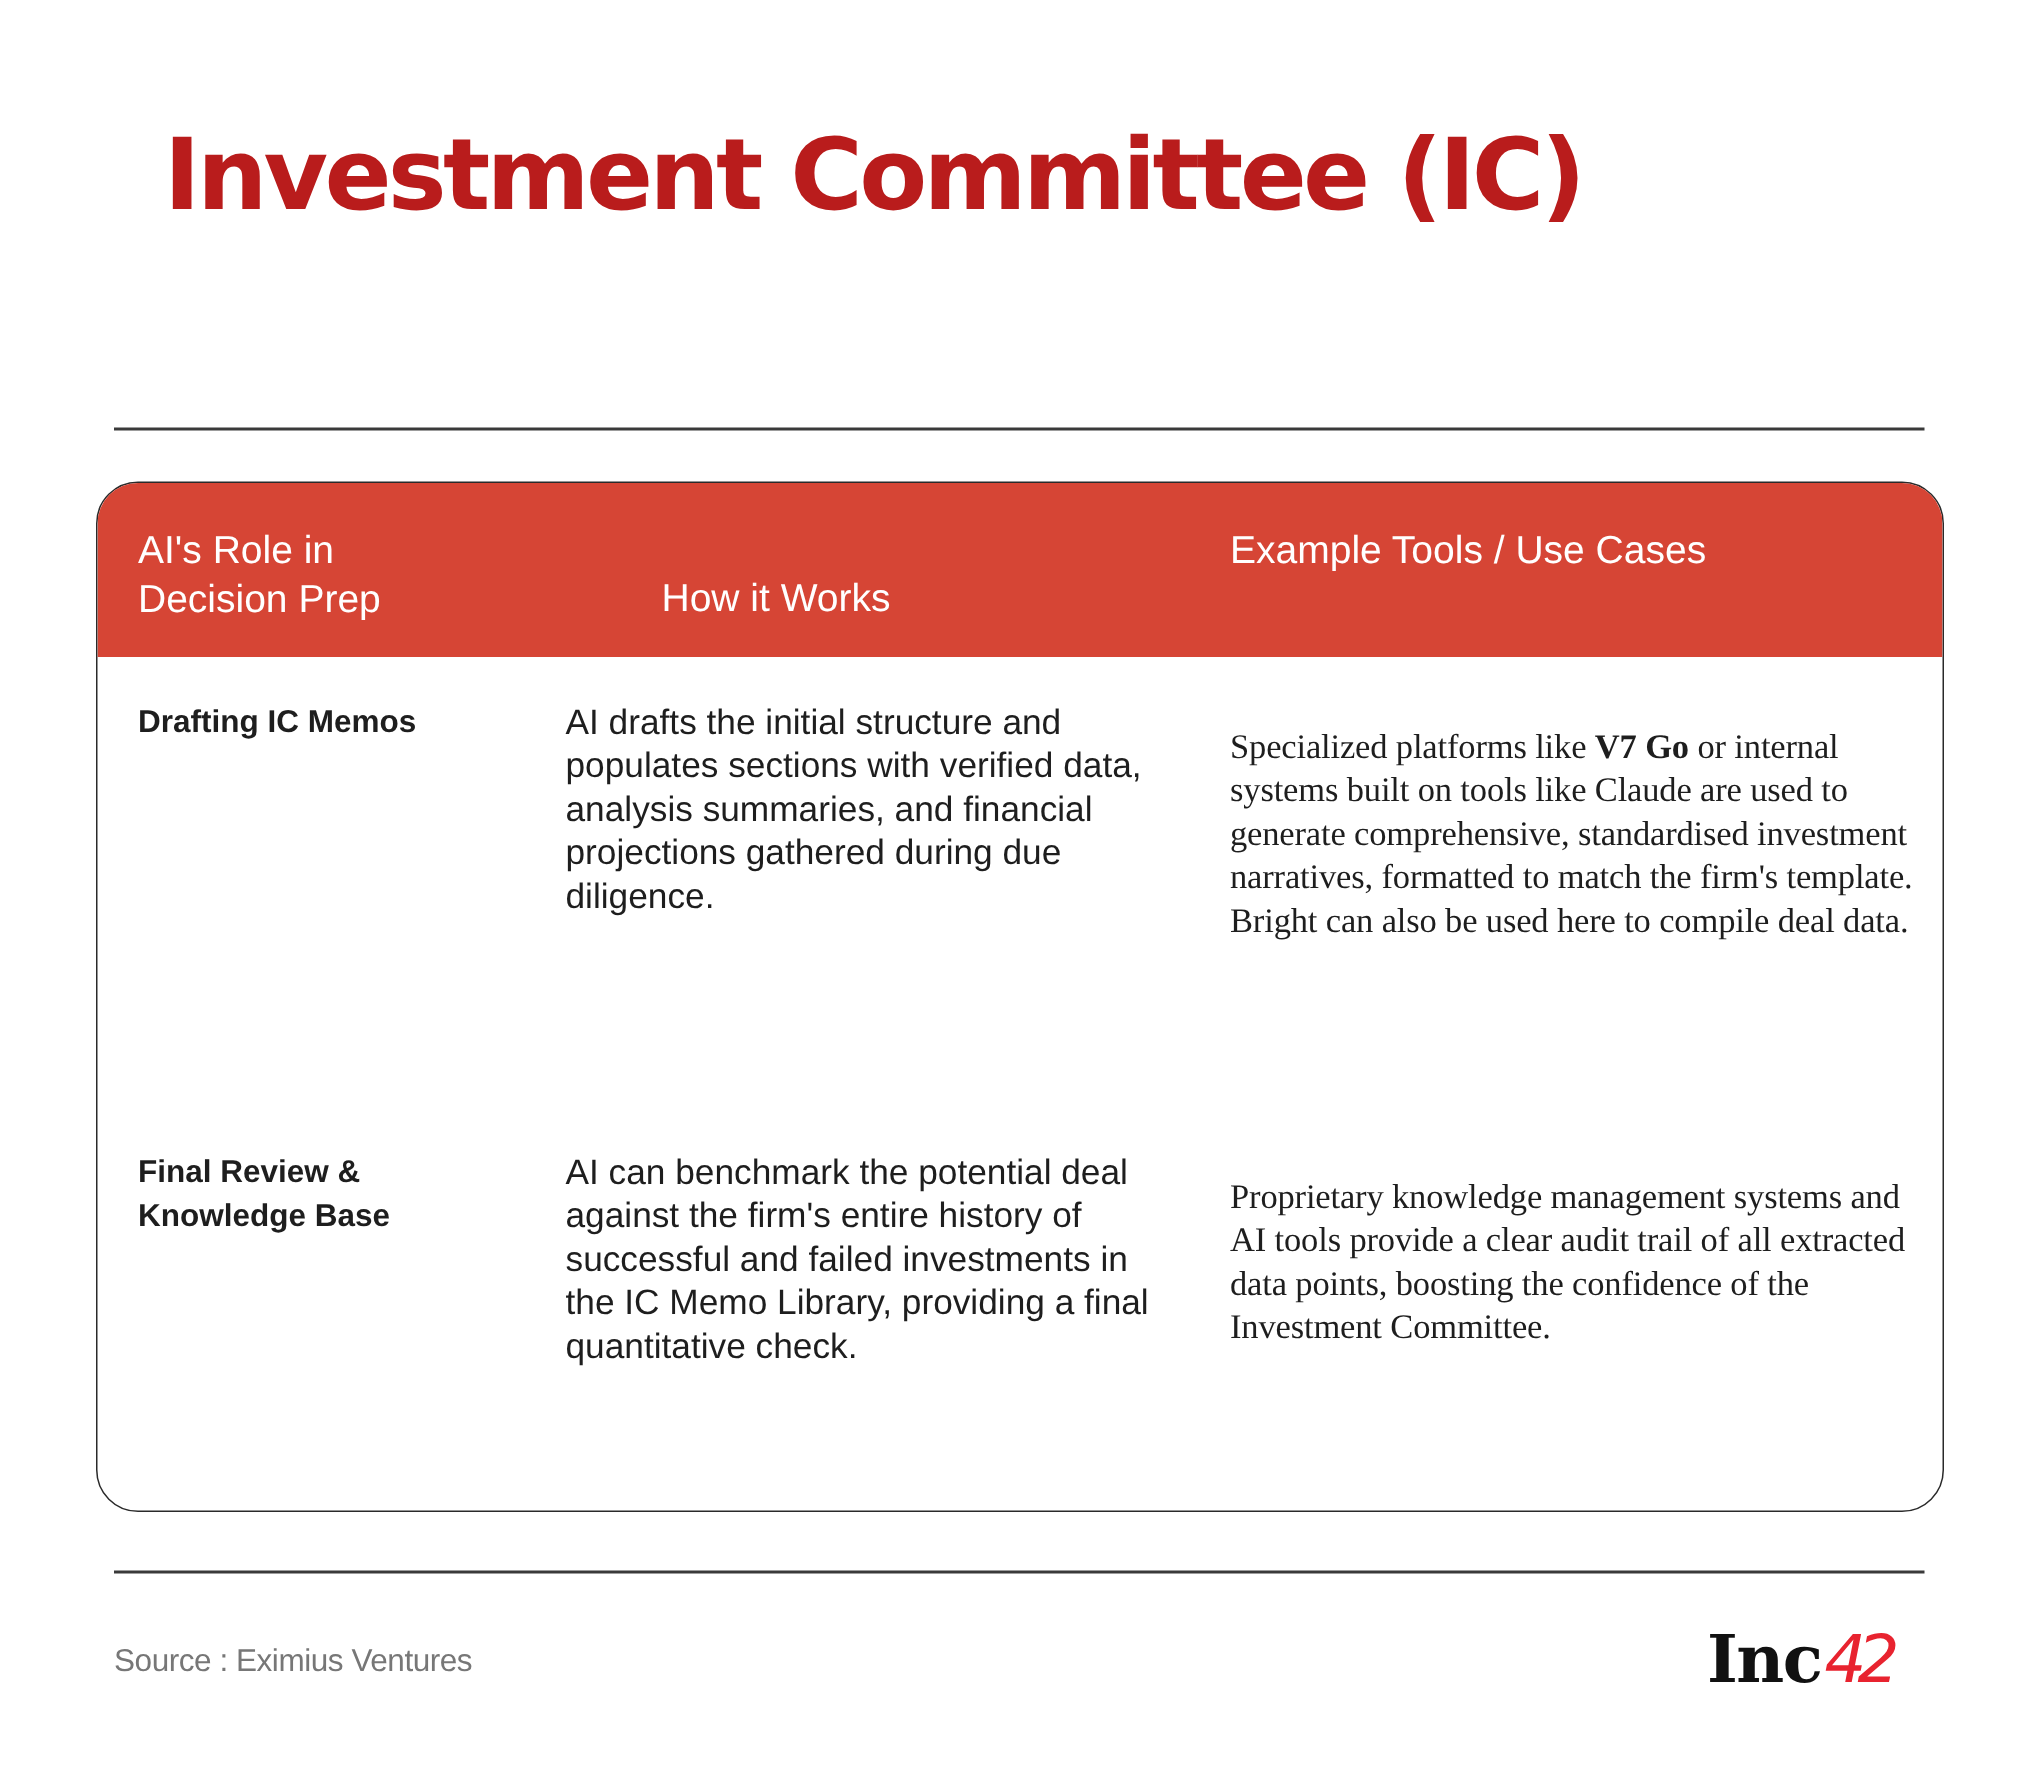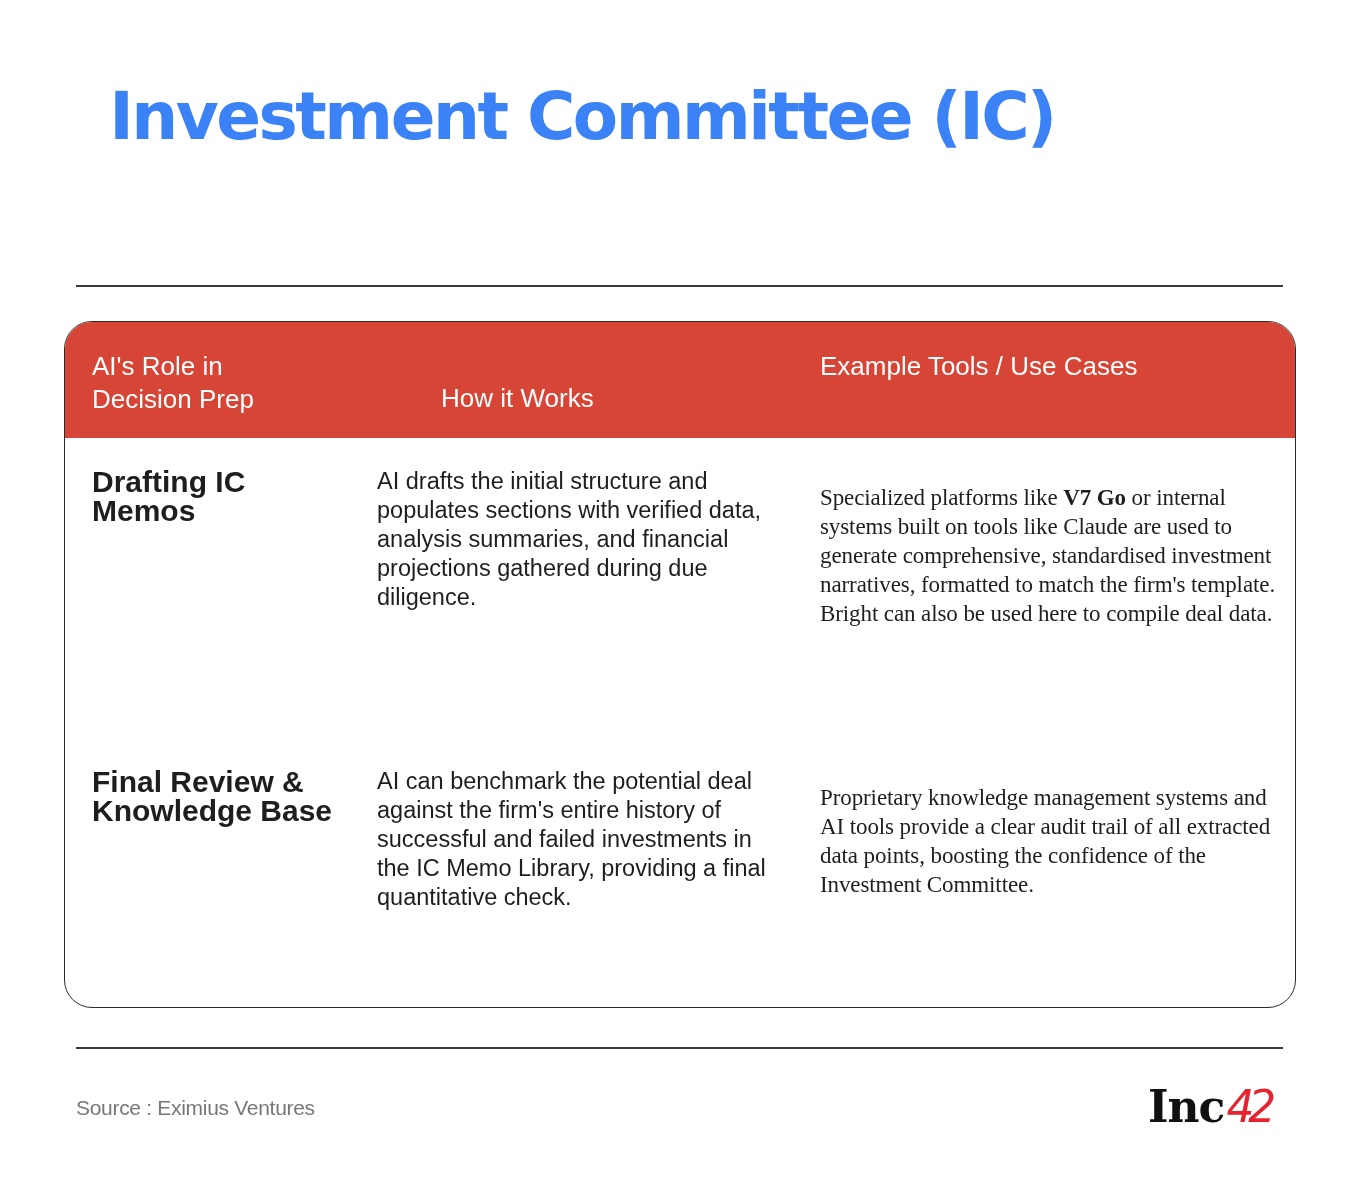--- a/index.html
+++ b/index.html
@@ -3,21 +3,21 @@
   <meta charset="utf-8">
   <style>
     * { margin: 0; padding: 0; box-sizing: border-box; }
     html, body { width: 1360px; height: 1186px; background: #ffffff; overflow: hidden; }
     body { position: relative; font-family: "Liberation Sans", sans-serif; color: #000; }
 
     .title {
       position: absolute; left: 0; top: 74px; width: 1164px;
       text-align: center; font-family: "DejaVu Sans", sans-serif;
       font-weight: bold; font-size: 66px; line-height: 86px; letter-spacing: -2.5px;
-      color: #3b82f6;
+      color: #b91c1c;
     }
     .title span { display: block; }
 
     .rule { position: absolute; left: 76px; width: 1207px; height: 2px; background: #3a3a3a; }
     .rule.top { top: 285px; }
     .rule.bottom { top: 1047px; }
 
     .table {
       position: absolute; left: 64px; top: 321px; width: 1232px; height: 687px;
       border: 1.5px solid #2a2a2a; border-radius: 28px; overflow: hidden; background: #fff;
@@ -31,36 +31,36 @@
       font-size: 26px; line-height: 33px; font-family: "Liberation Sans", sans-serif;
     }
     .th.c1 { left: 27px; width: 230px; }
     .th.c2 { left: 376px; margin-top: 32px; }
     .th.c3 { left: 755px; }
 
     .row { position: absolute; left: 0; width: 100%; }
     .row.r1 { top: 145px; }
     .row.r2 { top: 445px; }
     .cell { position: absolute; top: 0; font-size: 23.5px; line-height: 29px; color: #1e1e1e; }
-    .cell.c1 { left: 27px; width: 260px; font-weight: bold; color: #1e1e1e; font-size: 30px; }
+    .cell.c1 { left: 27px; width: 260px; font-weight: bold; color: #1e1e1e; font-size: 21px; }
     .cell.c2 { left: 312px; width: 400px; font-family: "Liberation Sans", sans-serif; }
     .cell.c3 { left: 755px; width: 470px; font-family: Liberation Serif, serif; font-size: 23px; letter-spacing: -0.1px; margin-top: 16px; }
     .cell .b { font-weight: bold; }
 
     .source {
       position: absolute; left: 76px; top: 1096px; font-size: 21px; color: #777777;
       font-family: Liberation Sans, sans-serif; letter-spacing: -0.3px;
     }
     .logo {
       position: absolute; left: 1138px; top: 1082px; height: 50px;
       display: flex; align-items: center;
     }
     .logo .inc {
       font-family: "DejaVu Serif", serif; font-weight: bold; font-size: 44px;
-      color: #111; letter-spacing: -1px; line-height: 50px; margin-left: 10px;
+      color: #111; letter-spacing: -1px; line-height: 50px;
     }
     .logo .num {
       font-family: "DejaVu Sans", sans-serif; font-weight: normal; font-size: 44px; font-style: italic;
       color: #e8232f; line-height: 50px; letter-spacing: -6px; margin-left: 2px;
     }
   </style>
 </head>
 <body>
 
 <h1 class="title">

